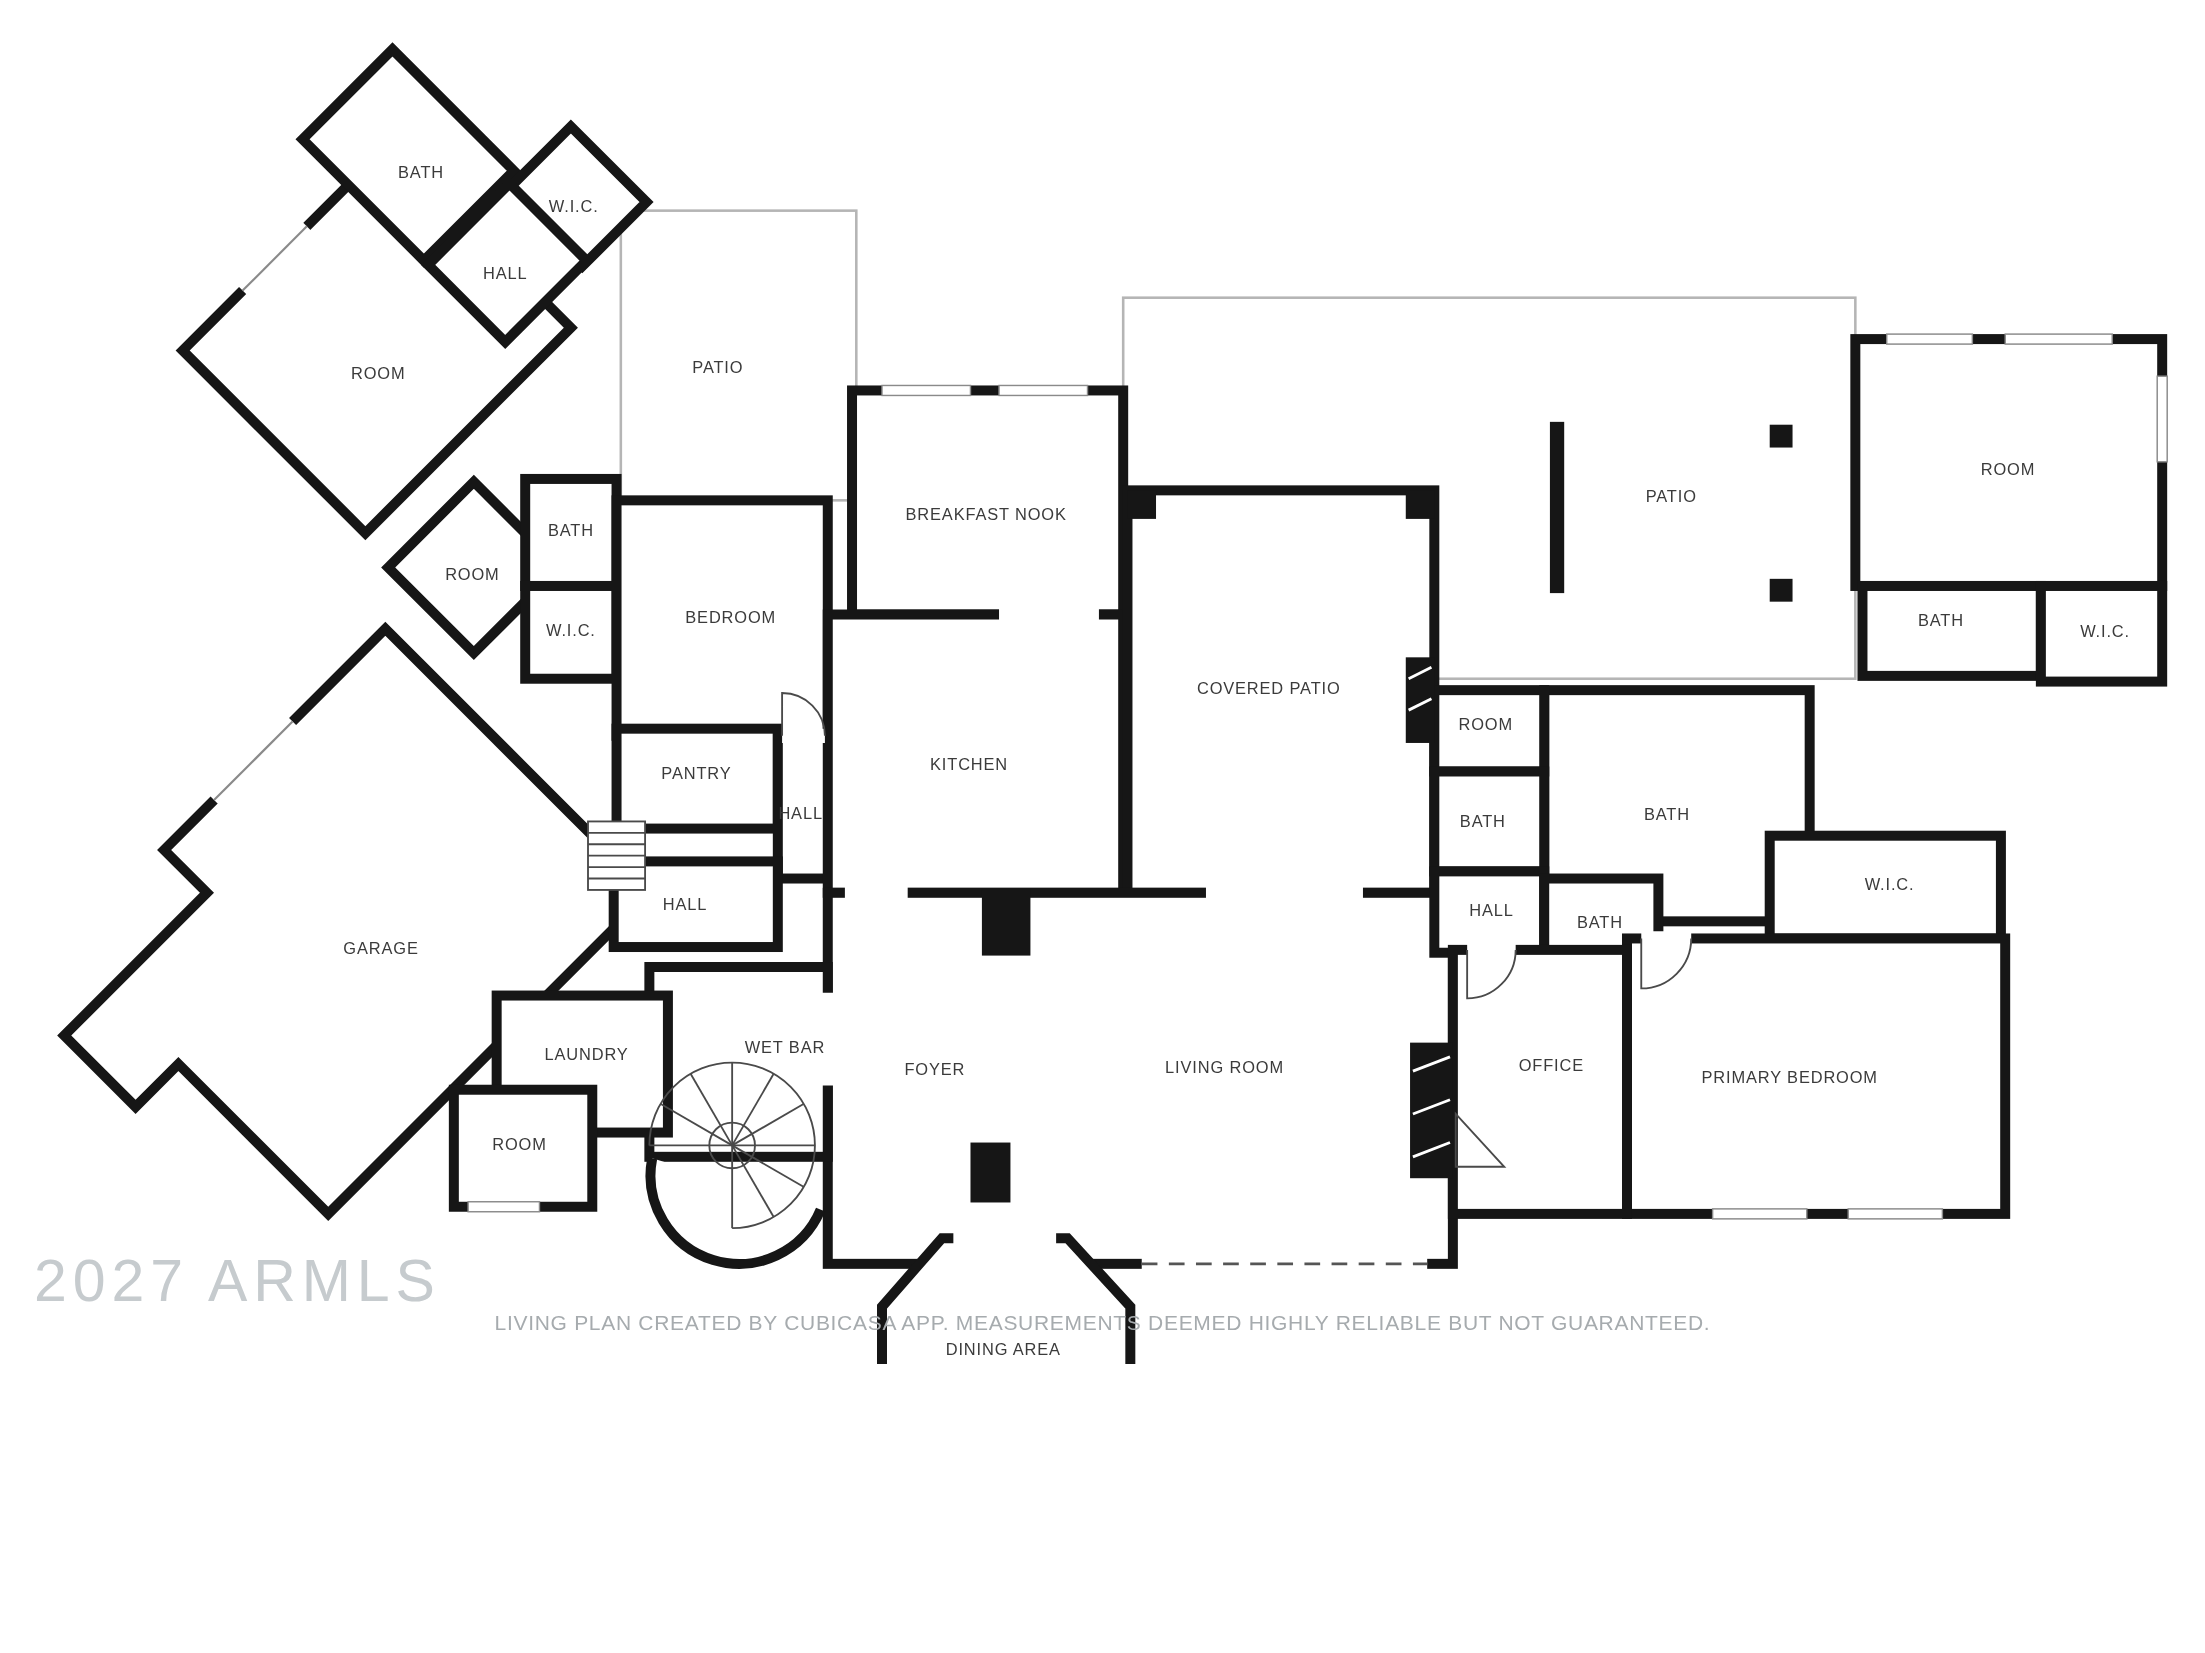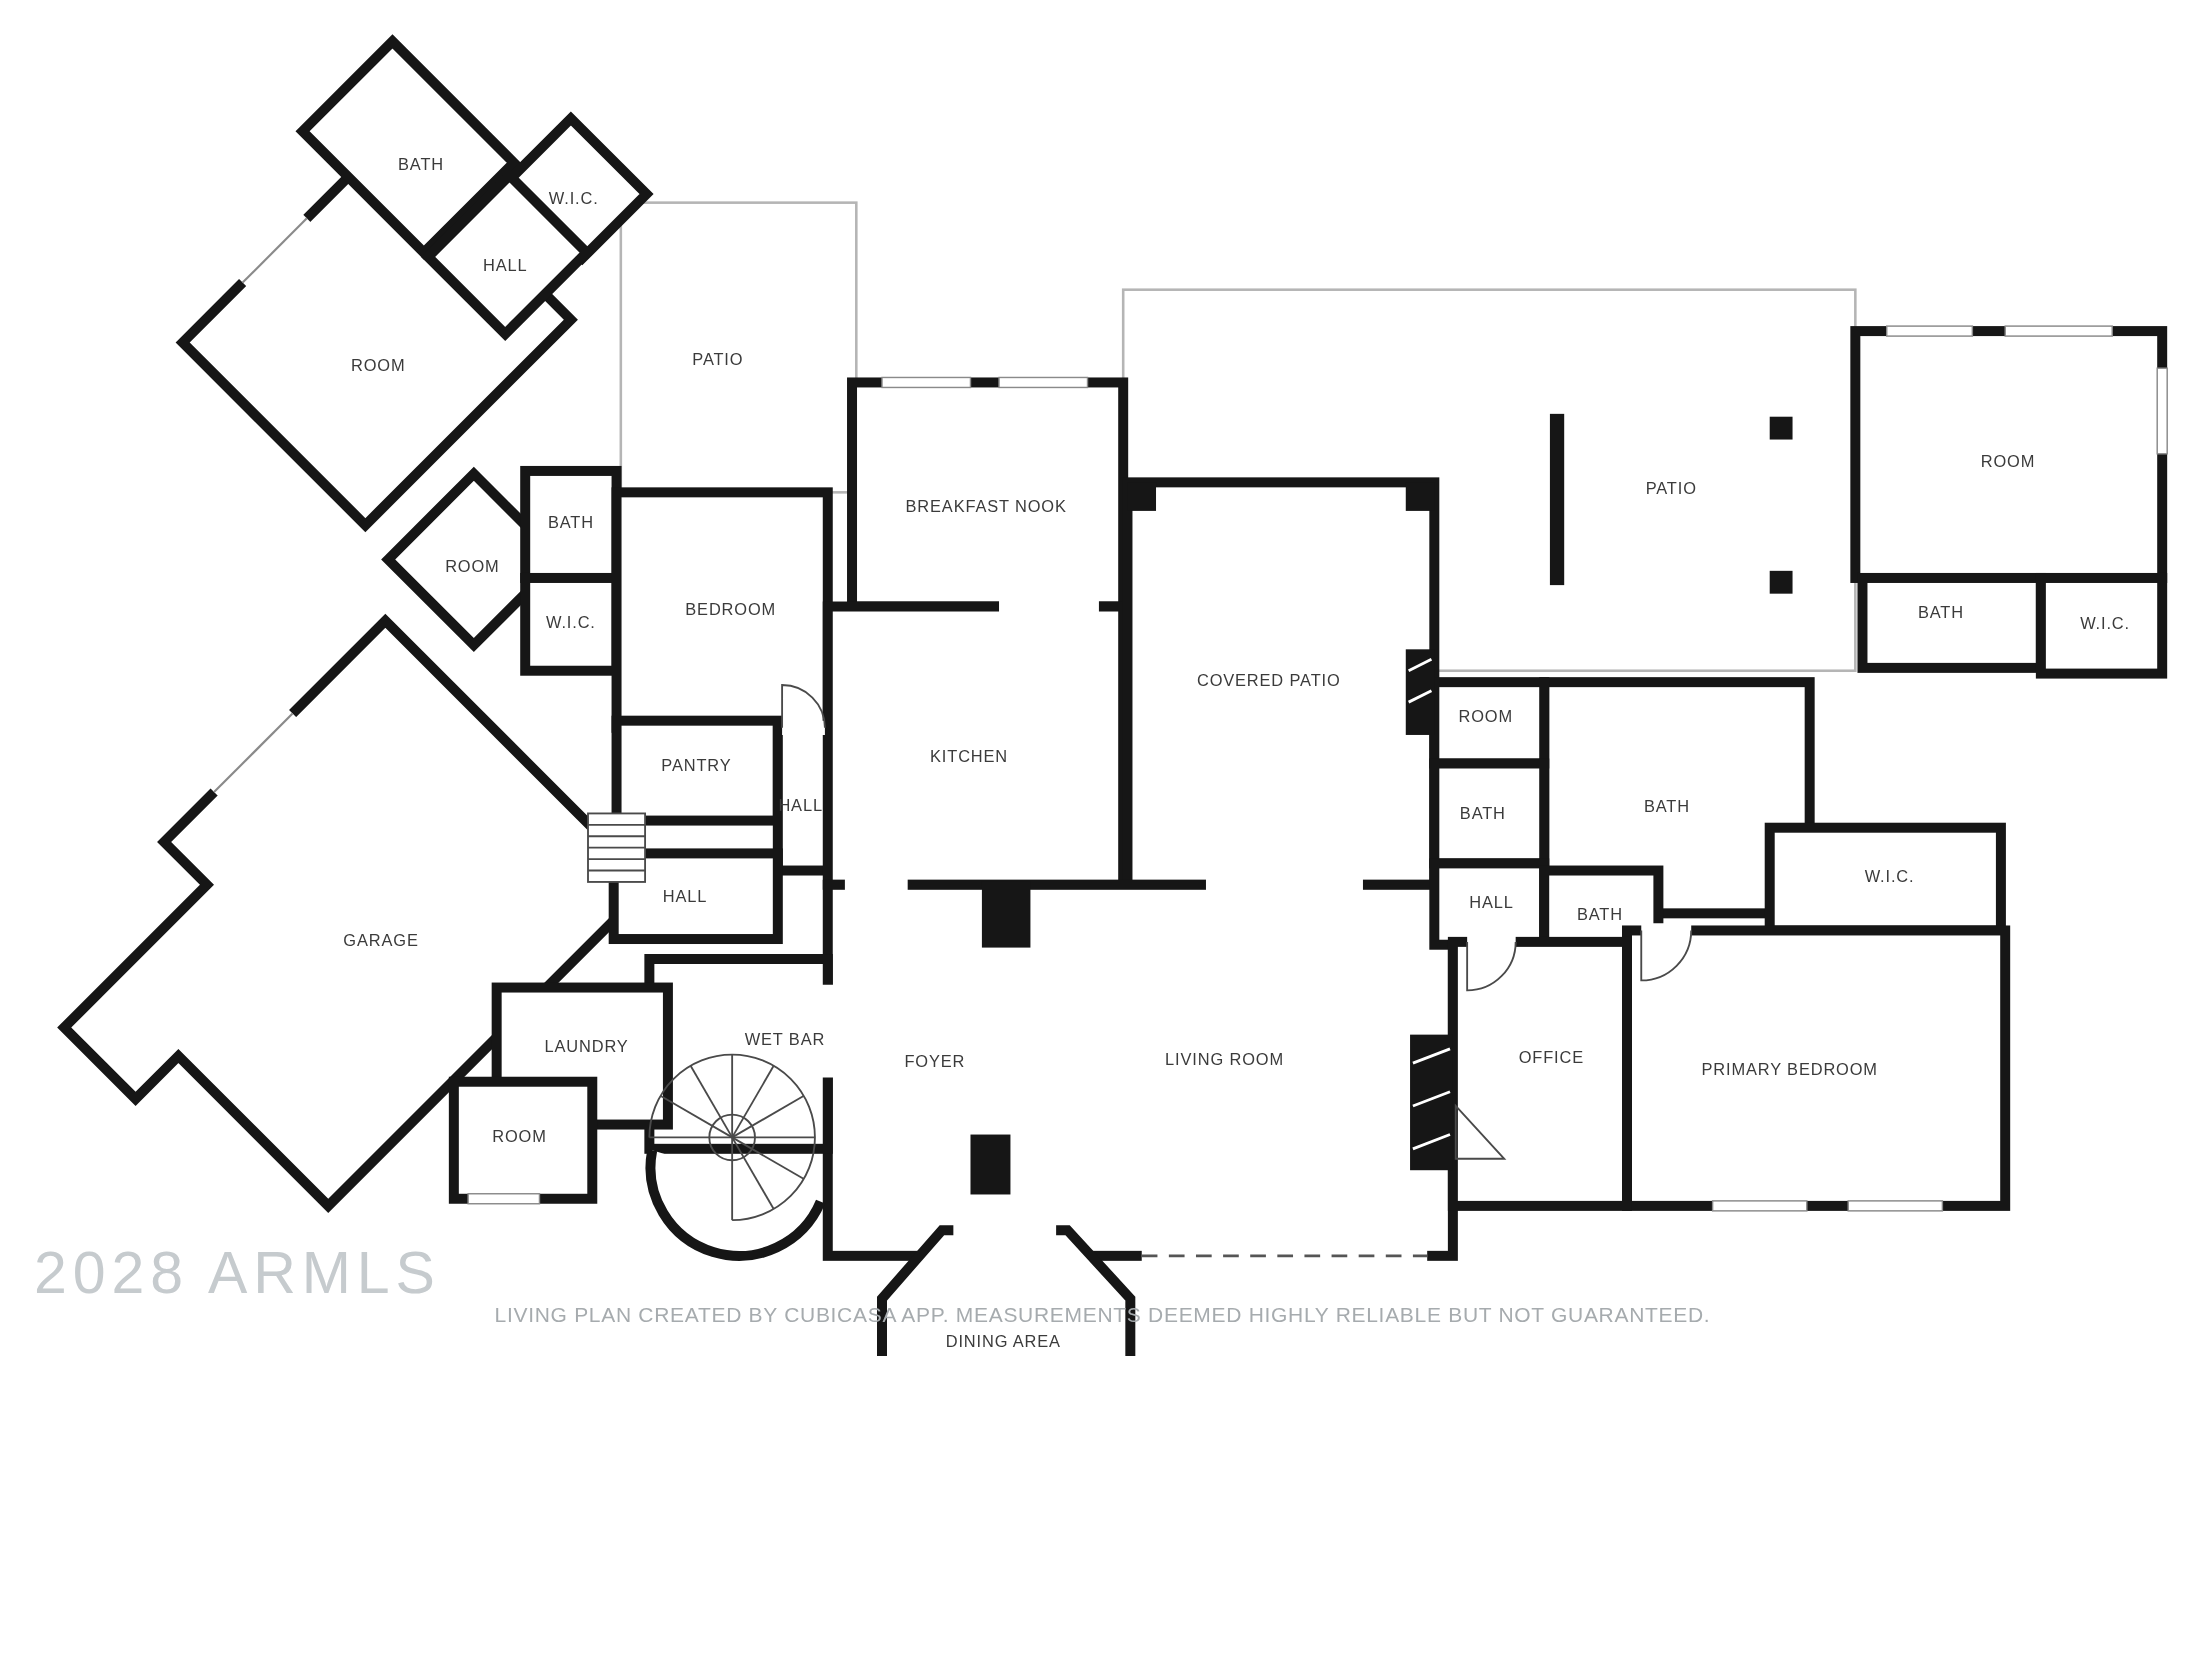--- a/index.html
+++ b/index.html
@@ -1,17 +1,17 @@
 <!DOCTYPE html>
 <html style="font-size:11.8px"><head>
 <meta charset="utf-8">
 <style>
   html,body{margin:0;padding:0;background:#ffffff;}
   .canvas{position:relative;width:2205px;height:1356px;background:#ffffff;overflow:hidden;
-          font-family:"Liberation Sans",sans-serif;}
+          font-family:"Liberation Sans",sans-serif;margin-top:8px;}
   svg{position:absolute;left:0;top:0;}
   .room{fill:#ffffff;stroke:#161616;stroke-width:7;stroke-linejoin:miter;}
   .patio{fill:#ffffff;stroke:#b5b5b5;stroke-width:1.8;}
   .lbl{font-family:"Liberation Sans",sans-serif;font-size:11.5px;fill:#3b3b3b;
        text-anchor:middle;letter-spacing:.6px;}
   .thin{stroke:#4a4a4a;stroke-width:1.3;fill:none;}
   .gap{stroke:#ffffff;stroke-width:10;fill:none;}
   .blk{fill:#161616;stroke:none;}
   .hatch{stroke:#ffffff;stroke-width:2;}
   .win{fill:#ffffff;stroke:#8a8a8a;stroke-width:1;}
@@ -181,16 +181,16 @@
     <text class="lbl" x="364" y="800">ROOM</text>
     <text class="lbl" x="550" y="732">WET BAR</text>
     <text class="lbl" x="655" y="748">FOYER</text>
     <text class="lbl" x="858" y="746">LIVING ROOM</text>
     <text class="lbl" x="1087" y="745">OFFICE</text>
     <text class="lbl" x="1254" y="753">PRIMARY BEDROOM</text>
     <text class="lbl" x="703" y="944">DINING AREA</text>
   </g>
 </svg>
 
-<div class="watermark">2028 ARMLS</div>
+<div class="watermark">2027 ARMLS</div>
 <div class="disclaimer">LIVING PLAN CREATED BY CUBICASA APP. MEASUREMENTS DEEMED HIGHLY RELIABLE BUT NOT GUARANTEED.</div>
 </div>
 
 
 </body></html>

